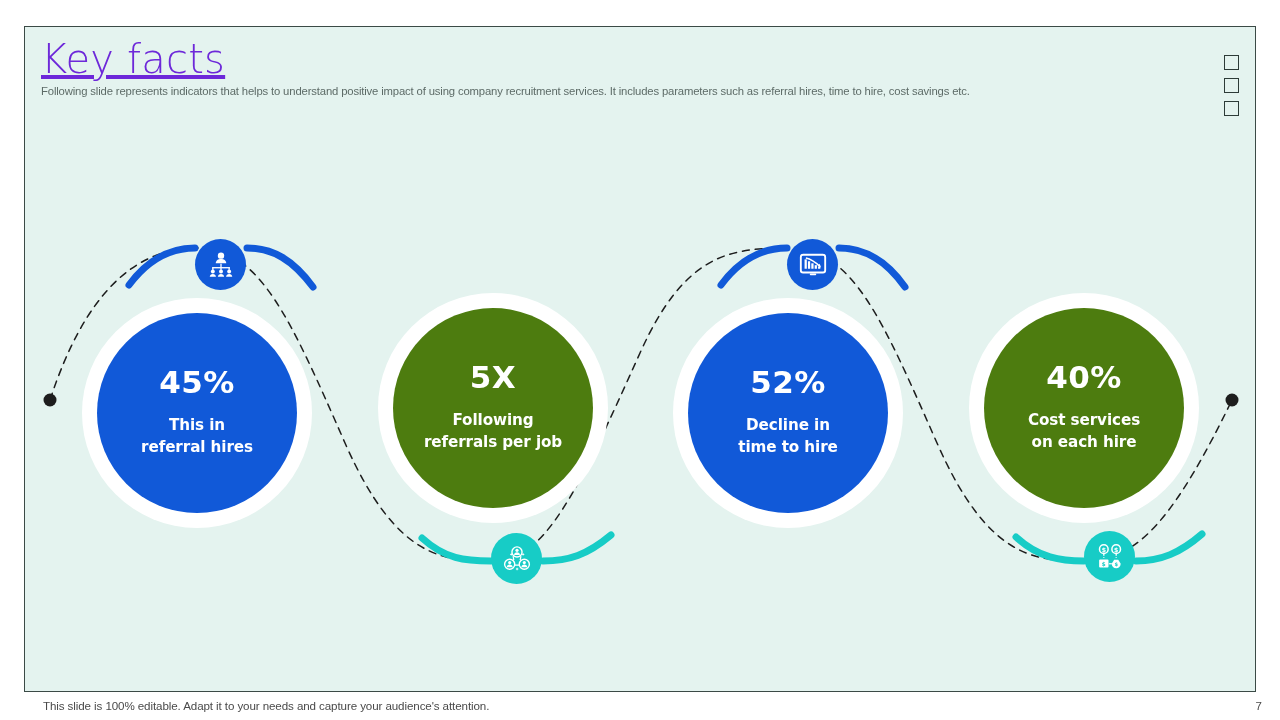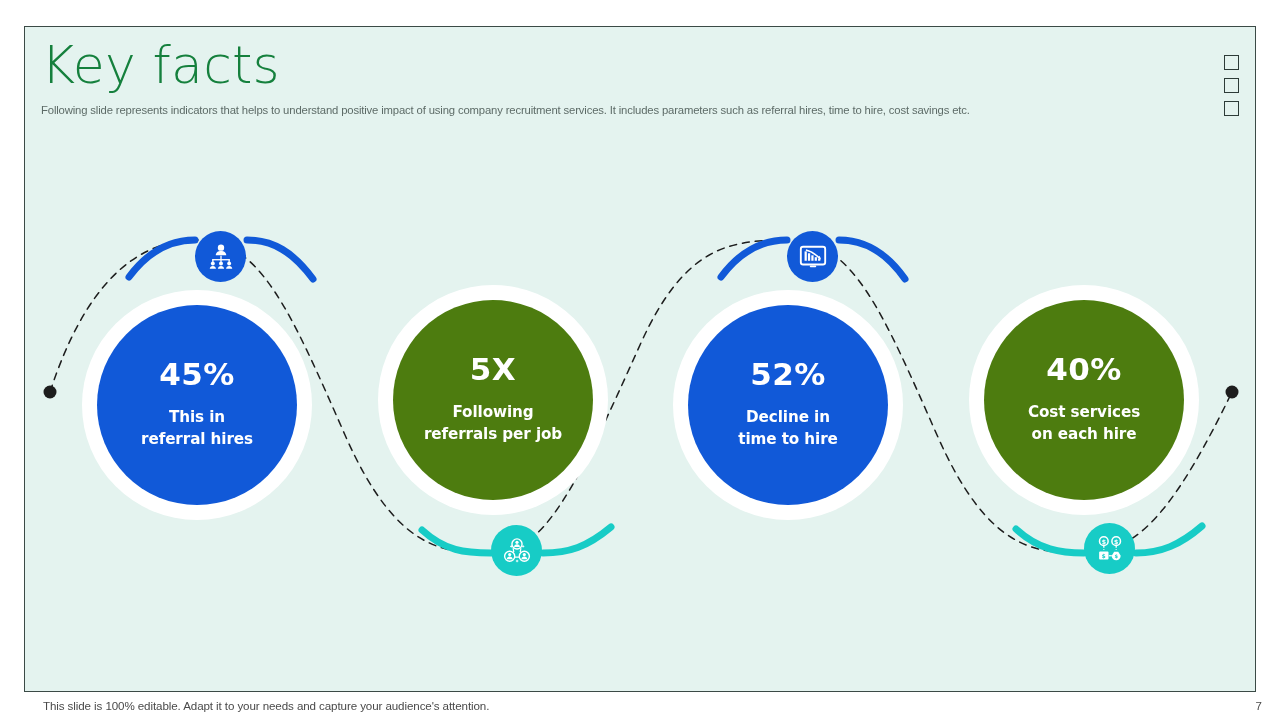--- a/index.html
+++ b/index.html
@@ -35,30 +35,31 @@
 
   
   #header {
     position: absolute;
     left: 16px;
     top: 10px;
     width: 1070px;
   }
   #page-title {
     font-family: "DejaVu Sans", sans-serif;
-    font-size: 52px;
+    font-size: 40px;
     font-weight: 300;
     letter-spacing: 0.2px;
-    color: #15803d;
+    color: #6d28d9;
     line-height: 1.1;
     margin: 0;
     padding: 0;
+    text-decoration: underline;
   }
   #page-subtitle {
-    margin-top: 9px;
+    margin-top: 3px;
     font-size: 11.3px;
     font-weight: 400;
     color: #5d6b67;
     letter-spacing: -0.15px;
     line-height: 1.3;
   }
 
   
   #deco-squares {
     position: absolute;
@@ -73,21 +74,21 @@
     height: 15px;
     border: 1.6px solid #2d3b38;
     background: #e4f3ef;
     box-sizing: border-box;
   }
 
   
   #stage {
     position: absolute;
     left: 0;
-    top: 8px;
+    top: 16px;
     width: 1232px;
     height: 666px;
   }
   #wave-layer {
     position: absolute;
     left: 0;
     top: 0;
     width: 1232px;
     height: 666px;
     pointer-events: none;

